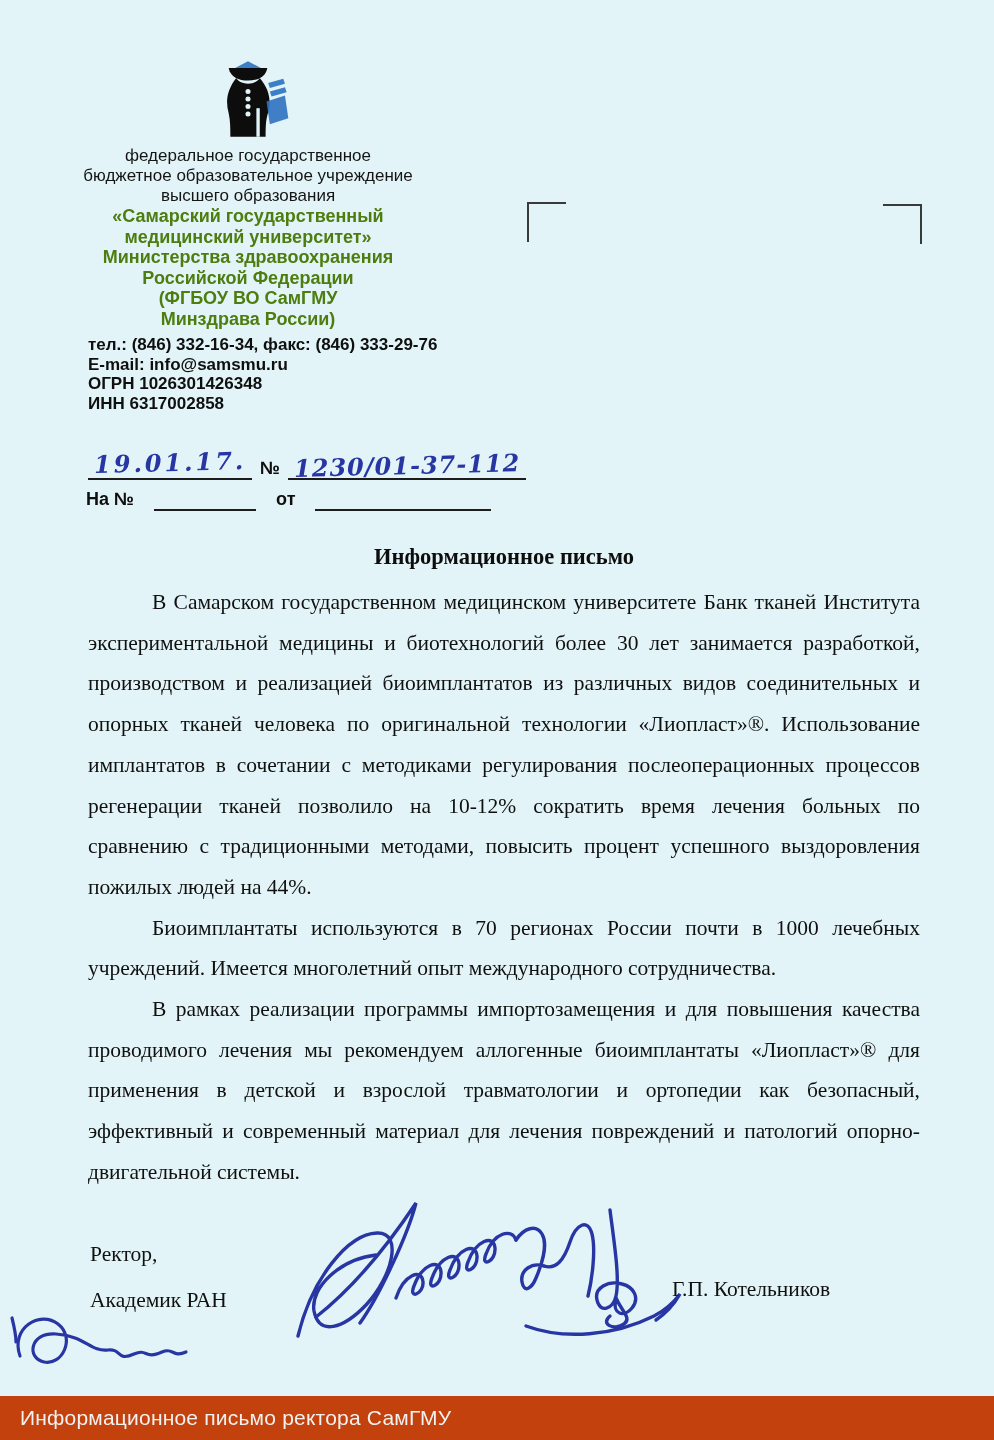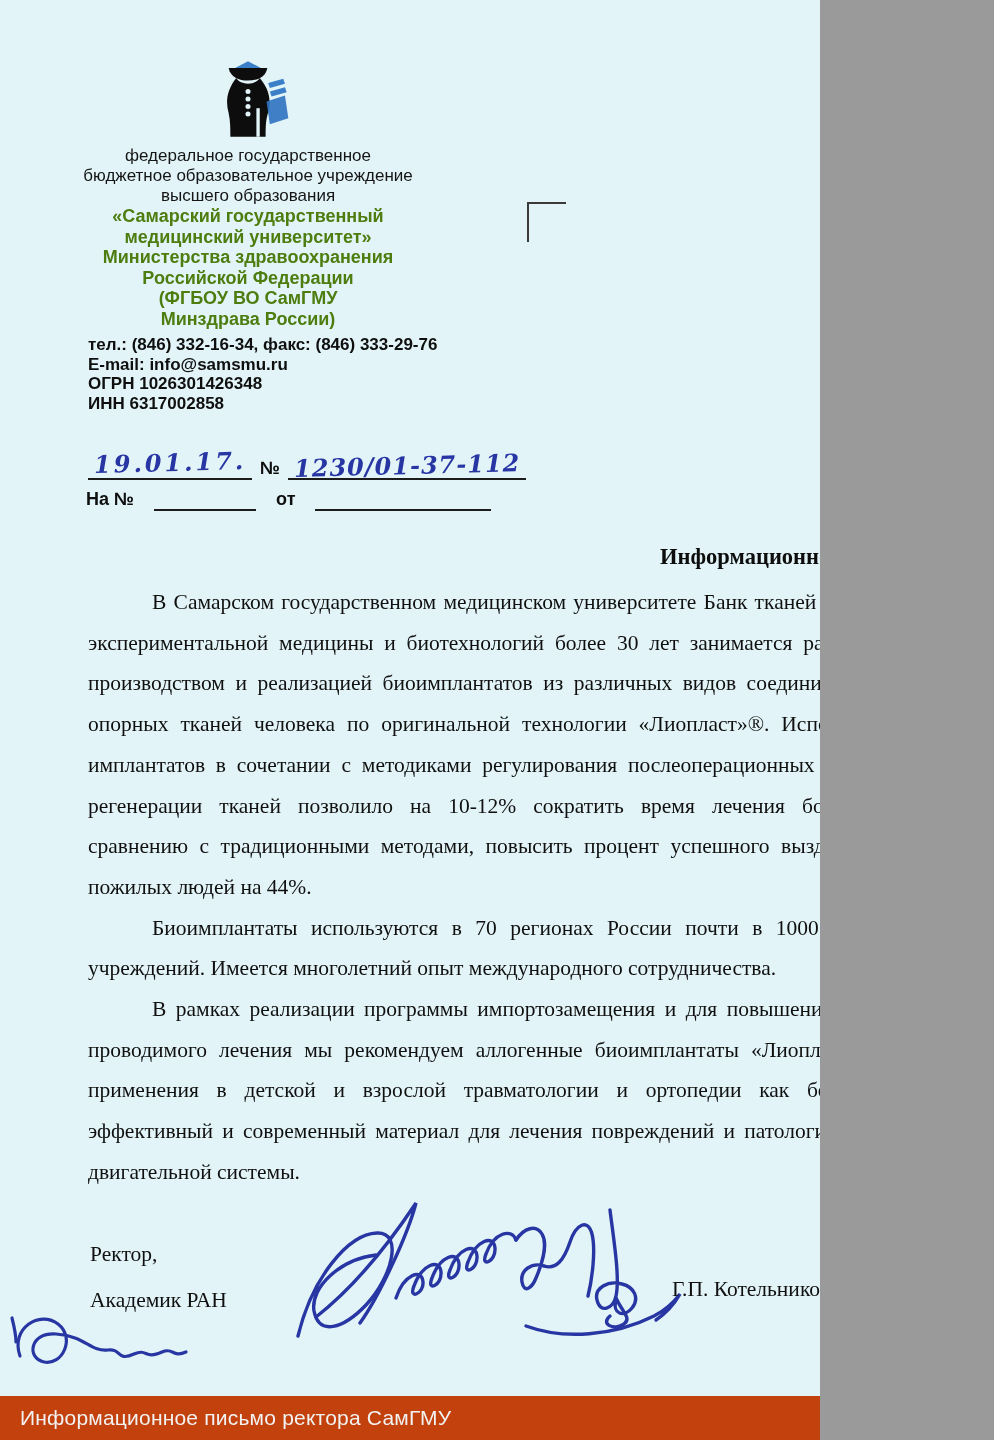--- a/index.html
+++ b/index.html
@@ -1,17 +1,17 @@
 <!DOCTYPE html>
 <html lang="ru"><head>
 <meta charset="utf-8">
 <style>
   html,body{margin:0;padding:0;background:#9a9a9a;}
   .page{
-    position:relative;width:820px;height:1440px;overflow:hidden;
+    position:relative;width:994px;height:1440px;overflow:hidden;
     background:#e2f4f7;
     font-family:"Liberation Sans",sans-serif;
     color:#111;
   }
   
   .emblem{position:absolute;left:206px;top:56px;width:84px;height:96px;}
   
   .org-block{position:absolute;left:28px;top:146px;width:440px;text-align:center;}
   .org-reg{font-size:17px;line-height:20px;font-weight:400;color:#151515;}
   .org-bold{font-size:18px;line-height:20.5px;font-weight:700;color:#4d7c0f;}
@@ -27,21 +27,21 @@
   .u4{width:176px;height:22px;}
   .ref-label{font-weight:700;font-size:18px;color:#0f0f0f;padding-bottom:1px;line-height:1.15;}
   .hand{font-family:"DejaVu Serif",serif;font-style:italic;font-weight:700;color:#2836a4;white-space:nowrap;}
   .hand-date{font-size:24px;letter-spacing:3px;transform:rotate(-1.5deg);display:inline-block;margin-bottom:1px;}
   .hand-num{font-size:24px;letter-spacing:1px;transform:rotate(-1.5deg);display:inline-block;margin-bottom:-2px;}
   
   .corner{position:absolute;width:37px;height:38px;}
   .corner-left{left:527px;top:202px;border-top:2px solid #3a3a3a;border-left:2px solid #3a3a3a;}
   .corner-right{left:883px;top:204px;border-top:2px solid #3a3a3a;border-right:2px solid #3a3a3a;}
   
-  .title{position:absolute;left:88px;top:544px;width:832px;margin:0;text-align:right;
+  .title{position:absolute;left:88px;top:544px;width:832px;margin:0;text-align:center;
     font-family:"Liberation Serif",serif;font-size:22.5px;font-weight:700;color:#0d0d0d;}
   .body{position:absolute;left:88px;top:582px;width:832px;}
   .body p{margin:0;text-indent:64px;text-align:justify;
     font-family:"Liberation Serif",serif;font-size:21.5px;line-height:40.7px;color:#101010;}
   
   .sign-role{position:absolute;left:90px;top:1231px;font-family:"Liberation Serif",serif;
     font-size:21.5px;line-height:46px;color:#101010;}
   .sign-name{position:absolute;left:672px;top:1277px;font-family:"Liberation Serif",serif;
     font-size:21.5px;color:#101010;white-space:nowrap;}
   .sig-main{position:absolute;left:280px;top:1190px;width:440px;height:160px;}

